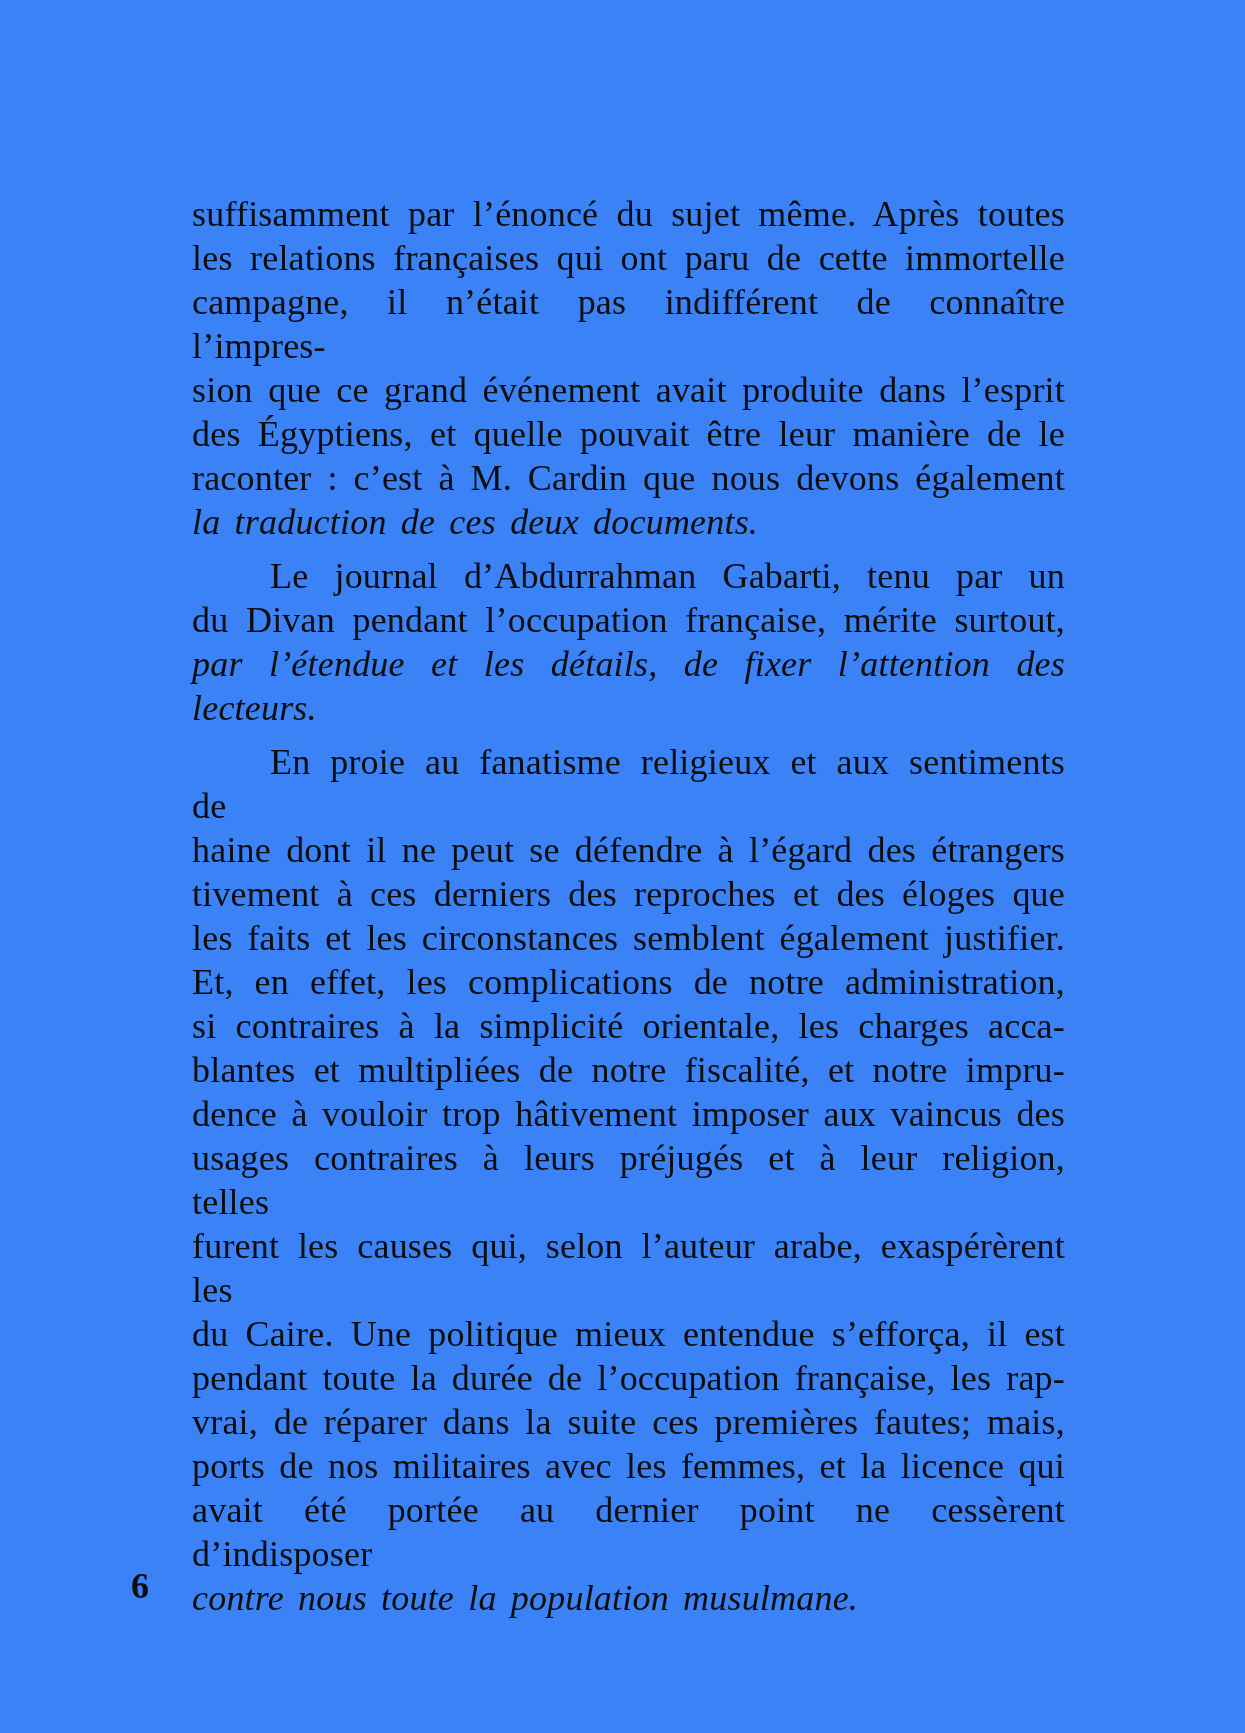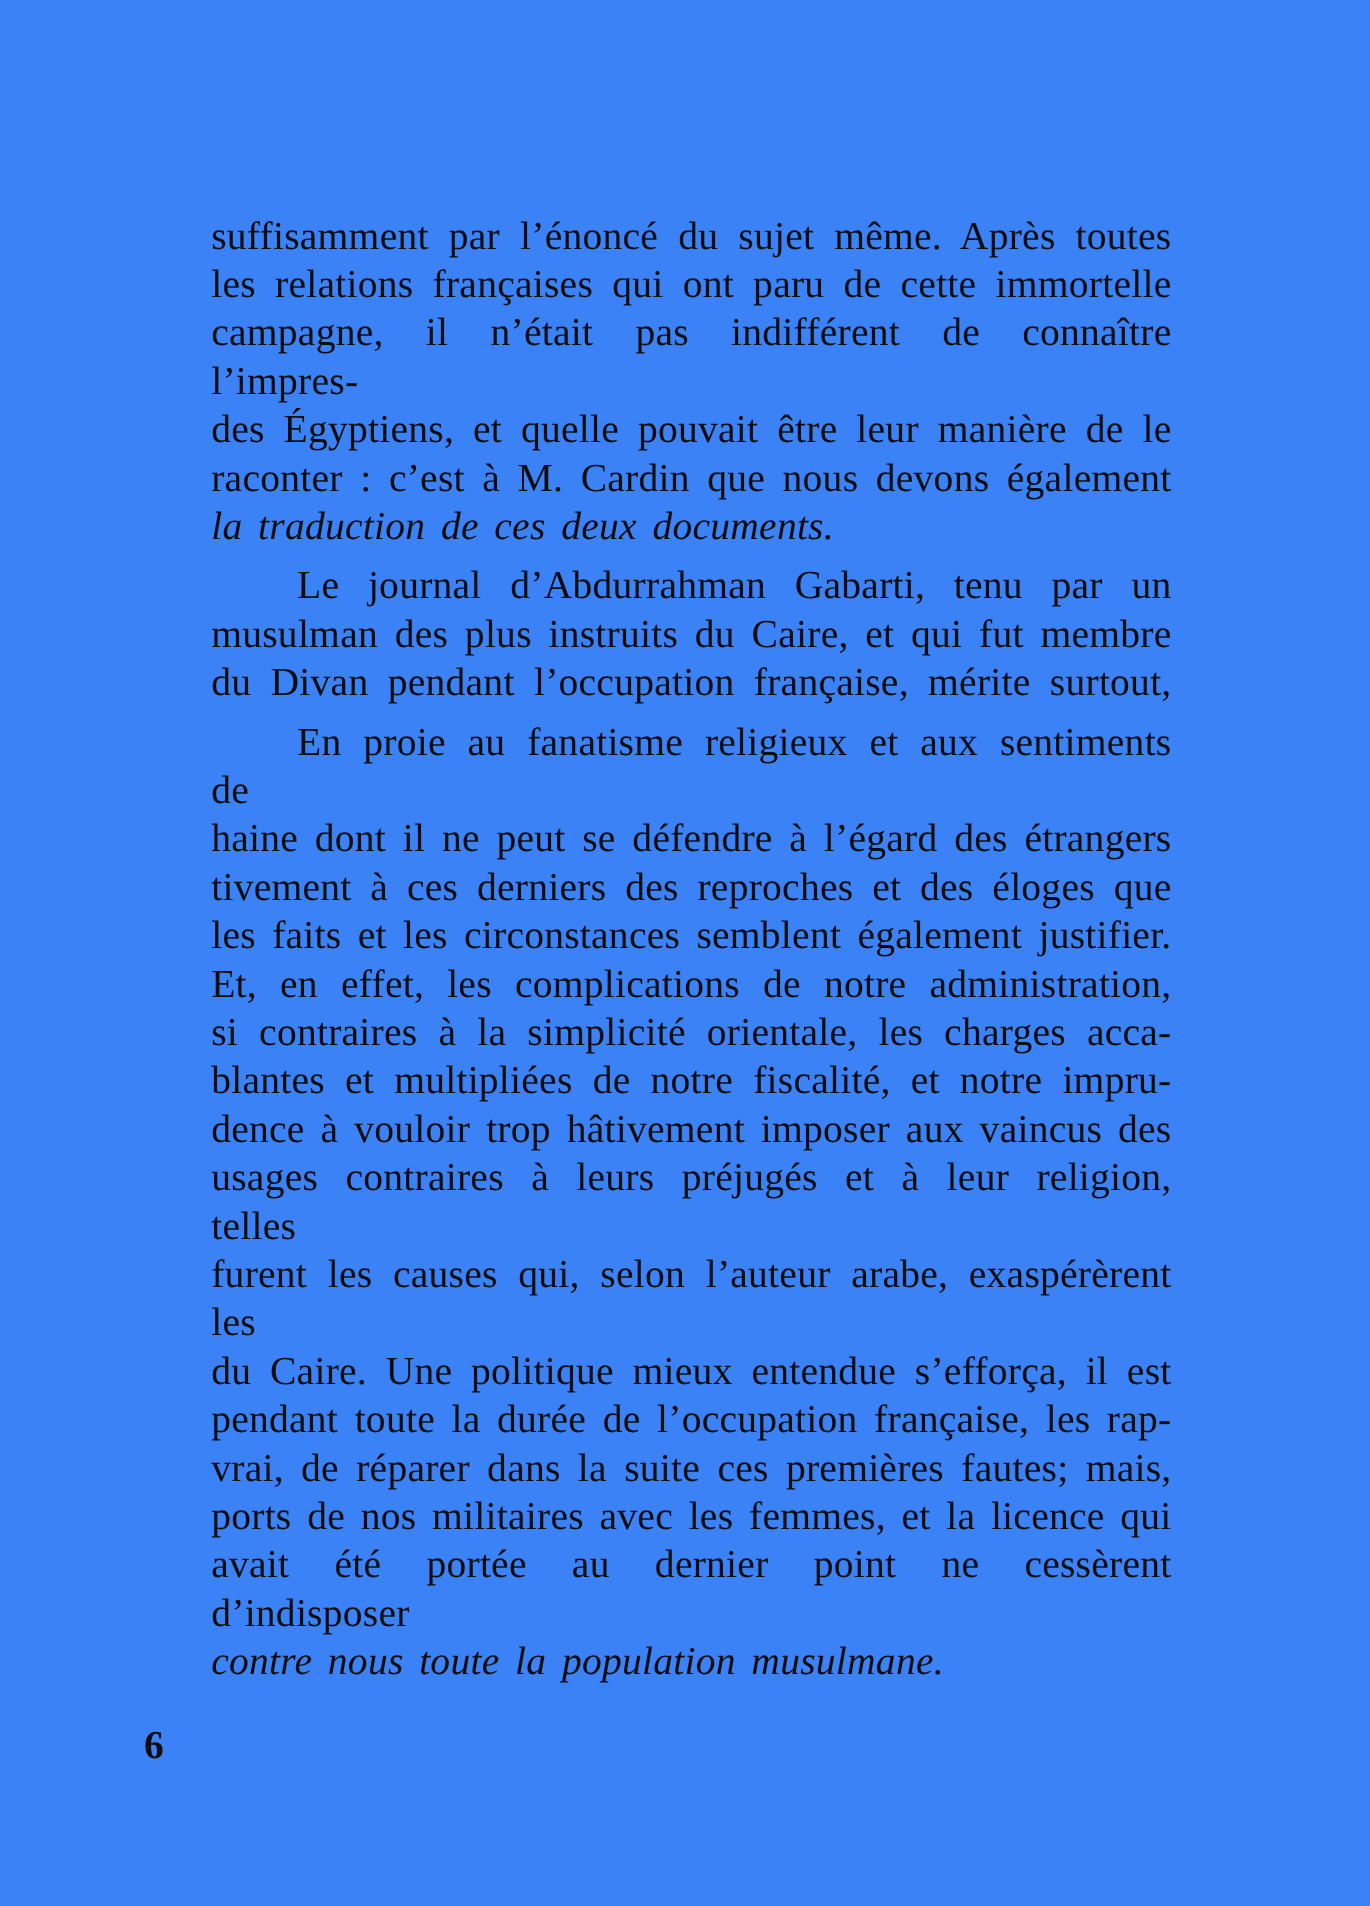--- a/index.html
+++ b/index.html
@@ -59,28 +59,29 @@
 </style>
 </head>
 <body>
 
 <div class="page">
   <div class="body-text">
       <p class="para">
         <span class="line">suffisamment par l’énoncé du sujet même. Après toutes</span>
         <span class="line">les relations françaises qui ont paru de cette immortelle</span>
         <span class="line">campagne, il n’était pas indifférent de connaître l’impres-</span>
+        <span class="line">sion que ce grand événement avait produite dans l’esprit</span>
         <span class="line">des Égyptiens, et quelle pouvait être leur manière de le</span>
         <span class="line">raconter : c’est à M. Cardin que nous devons également</span>
         <span class="line last">la traduction de ces deux documents.</span>
       </p>
       <p class="para indented">
         <span class="line">Le journal d’Abdurrahman Gabarti, tenu par un</span>
-        <span class="line">musulman des plus instruits du Caire, et qui fut membre</span>
         <span class="line">du Divan pendant l’occupation française, mérite surtout,</span>
+        <span class="line last">par l’étendue et les détails, de fixer l’attention des lecteurs.</span>
       </p>
       <p class="para indented">
         <span class="line">En proie au fanatisme religieux et aux sentiments de</span>
         <span class="line">haine dont il ne peut se défendre à l’égard des étrangers</span>
         <span class="line">tivement à ces derniers des reproches et des éloges que</span>
         <span class="line">les faits et les circonstances semblent également justifier.</span>
         <span class="line">Et, en effet, les complications de notre administration,</span>
         <span class="line">si contraires à la simplicité orientale, les charges acca-</span>
         <span class="line">blantes et multipliées de notre fiscalité, et notre impru-</span>
         <span class="line">dence à vouloir trop hâtivement imposer aux vaincus des</span>

